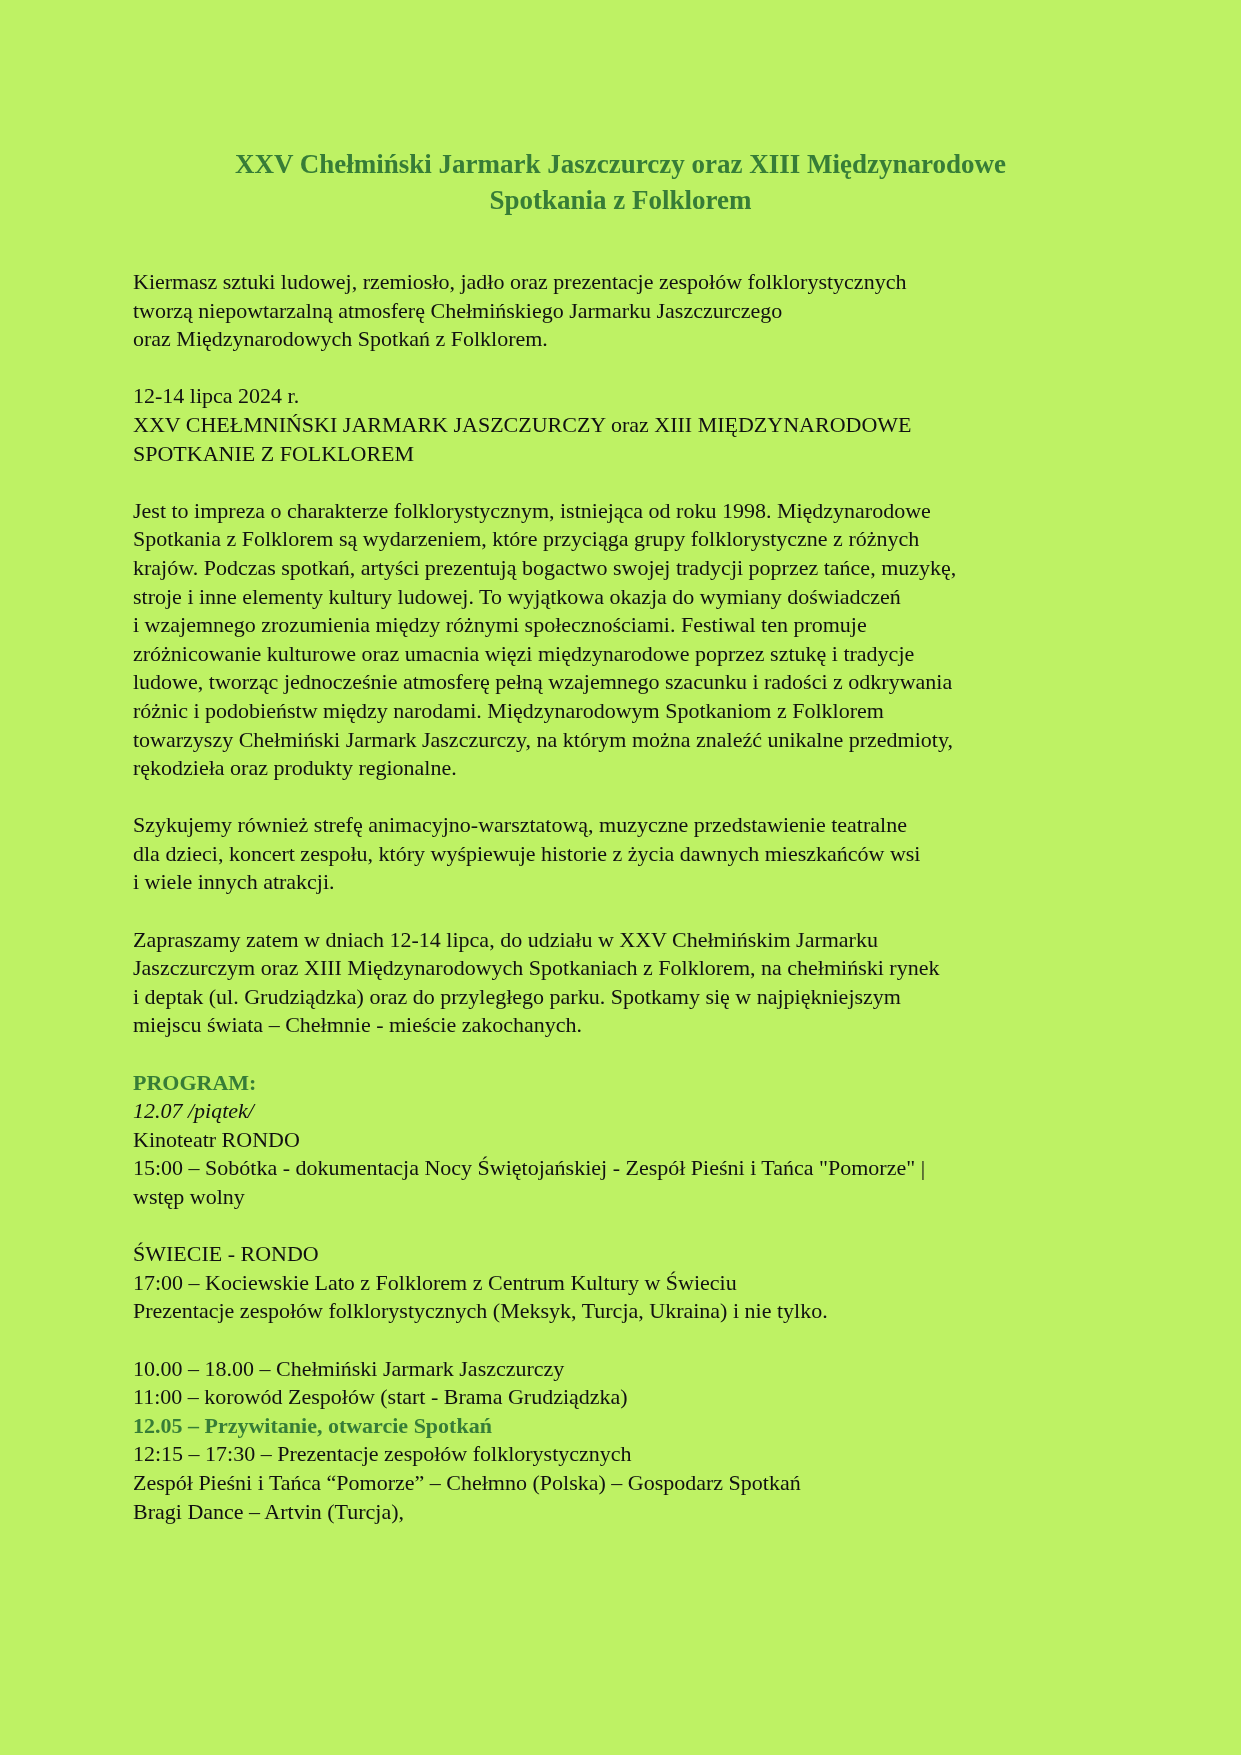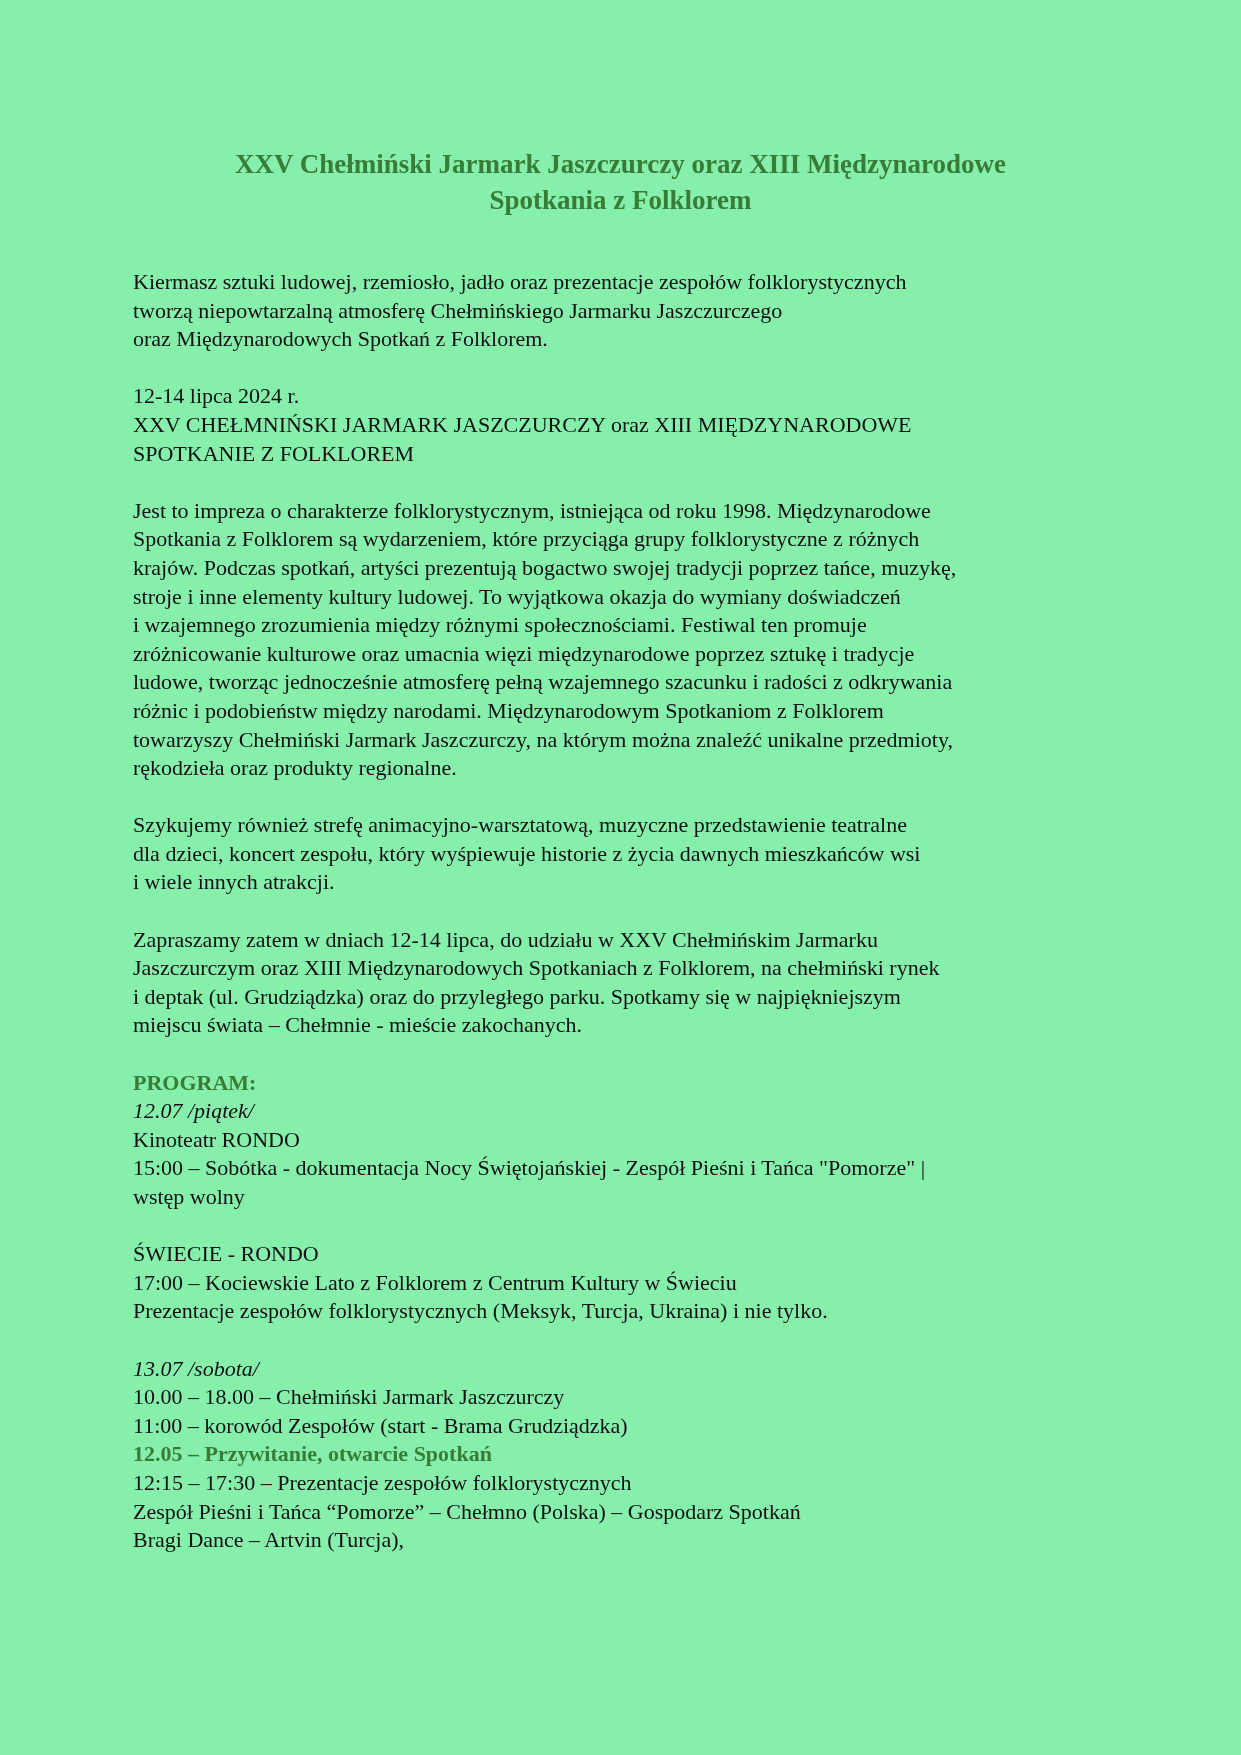--- a/index.html
+++ b/index.html
@@ -4,21 +4,21 @@
 <style>
   html, body {
     margin: 0;
     padding: 0;
     background: #ffffff;
   }
   .page {
     position: relative;
     width: 1241px;
     height: 1755px;
-    background: #86efac;
+    background: #bef264;
     font-family: "Liberation Serif", "DejaVu Serif", serif;
     color: #111111;
     overflow: hidden;
   }
   .doc-title {
     position: absolute;
     left: 133px;
     top: 146px;
     width: 975px;
     text-align: center;
@@ -95,21 +95,20 @@
       <div class="line program-heading">PROGRAM:</div>
       <div class="line bold-italic">12.07 /piątek/</div>
       <div class="line normal">Kinoteatr RONDO</div>
       <div class="line normal">15:00 – Sobótka - dokumentacja Nocy Świętojańskiej - Zespół Pieśni i Tańca "Pomorze" |</div>
       <div class="line normal">wstęp wolny</div>
       <div class="line blank">&nbsp;</div>
       <div class="line normal">ŚWIECIE - RONDO</div>
       <div class="line normal">17:00 – Kociewskie Lato z Folklorem z Centrum Kultury w Świeciu</div>
       <div class="line normal">Prezentacje zespołów folklorystycznych (Meksyk, Turcja, Ukraina) i nie tylko.</div>
       <div class="line blank">&nbsp;</div>
-      <div class="line bold-italic">13.07 /sobota/</div>
       <div class="line normal">10.00 – 18.00 – Chełmiński Jarmark Jaszczurczy</div>
       <div class="line normal">11:00 – korowód Zespołów (start - Brama Grudziądzka)</div>
       <div class="line green-bold">12.05 – Przywitanie, otwarcie Spotkań</div>
       <div class="line normal">12:15 – 17:30 – Prezentacje zespołów folklorystycznych</div>
       <div class="line normal">Zespół Pieśni i Tańca “Pomorze” – Chełmno (Polska) – Gospodarz Spotkań</div>
       <div class="line normal">Bragi Dance – Artvin (Turcja),</div>
     </div>
 </div>
 
 </body></html>

